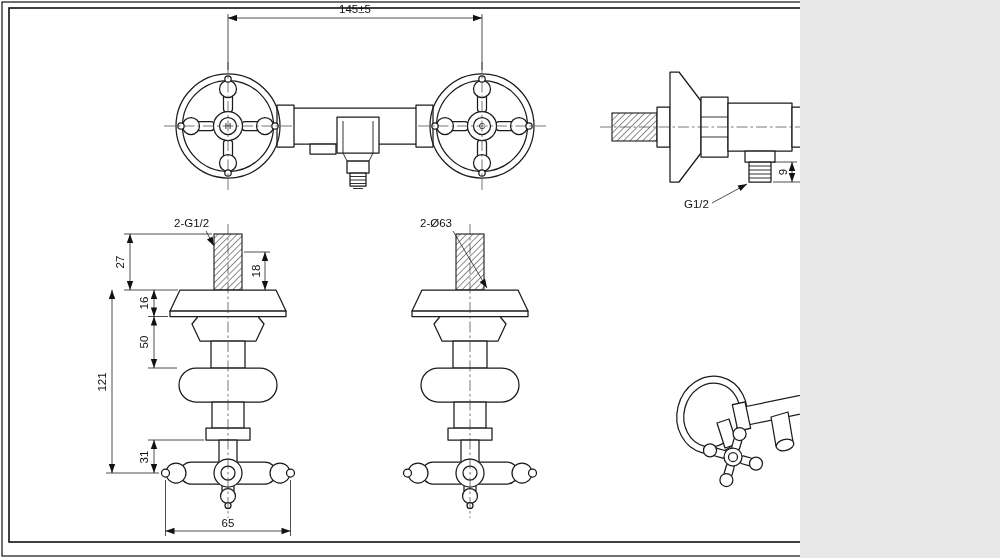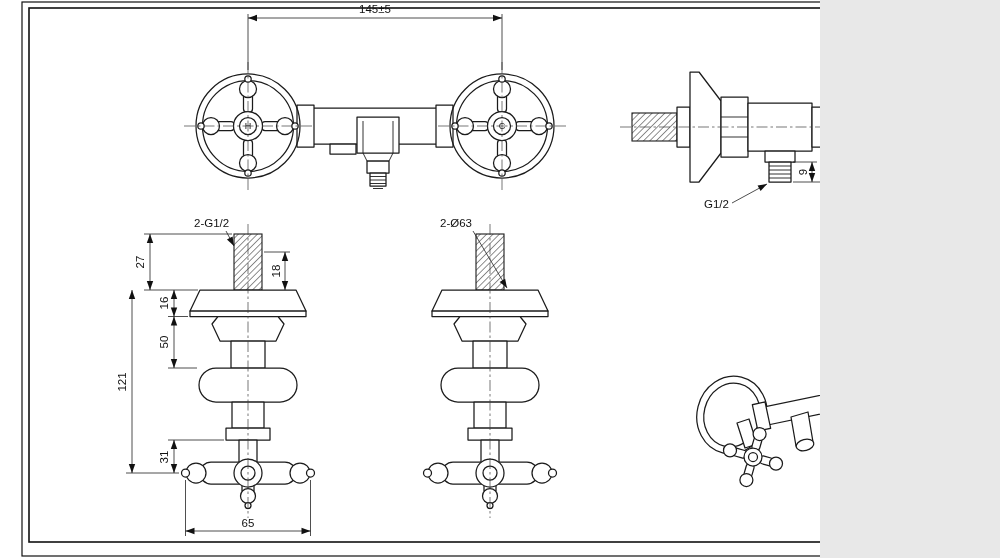--- a/index.html
+++ b/index.html
@@ -1,17 +1,17 @@
 <!DOCTYPE html>
 <html><head>
 <meta charset="utf-8">
 <style>
   html,body{margin:0;padding:0;background:#e8e8e8;}
   #sheet{width:800px;height:558px;background:#ffffff;position:relative;overflow:hidden;
-         font-family:"Liberation Sans", sans-serif;padding-left:20px;}
+         font-family:"Liberation Sans", sans-serif;}
   svg{display:block;}
   .o   {fill:#ffffff;stroke:#1b1b1b;stroke-width:1.25;stroke-linejoin:round;}
   .n   {fill:none;stroke:#1b1b1b;stroke-width:1.25;stroke-linejoin:round;}
   .thin{fill:none;stroke:#1b1b1b;stroke-width:0.9;}
   .hatched{fill:url(#hatch);stroke:#1b1b1b;stroke-width:1.1;}
   .cl  {fill:none;stroke:#3c3c3c;stroke-width:0.7;stroke-dasharray:11 3 2.5 3;}
   .dim {fill:none;stroke:#222222;stroke-width:0.8;}
   .dimtxt{font-family:"Liberation Sans",sans-serif;font-size:11.5px;fill:#111111;}
   .lbl {font-family:"Liberation Sans",sans-serif;font-size:9px;fill:#111111;}
   .frame{fill:none;stroke:#111111;}

